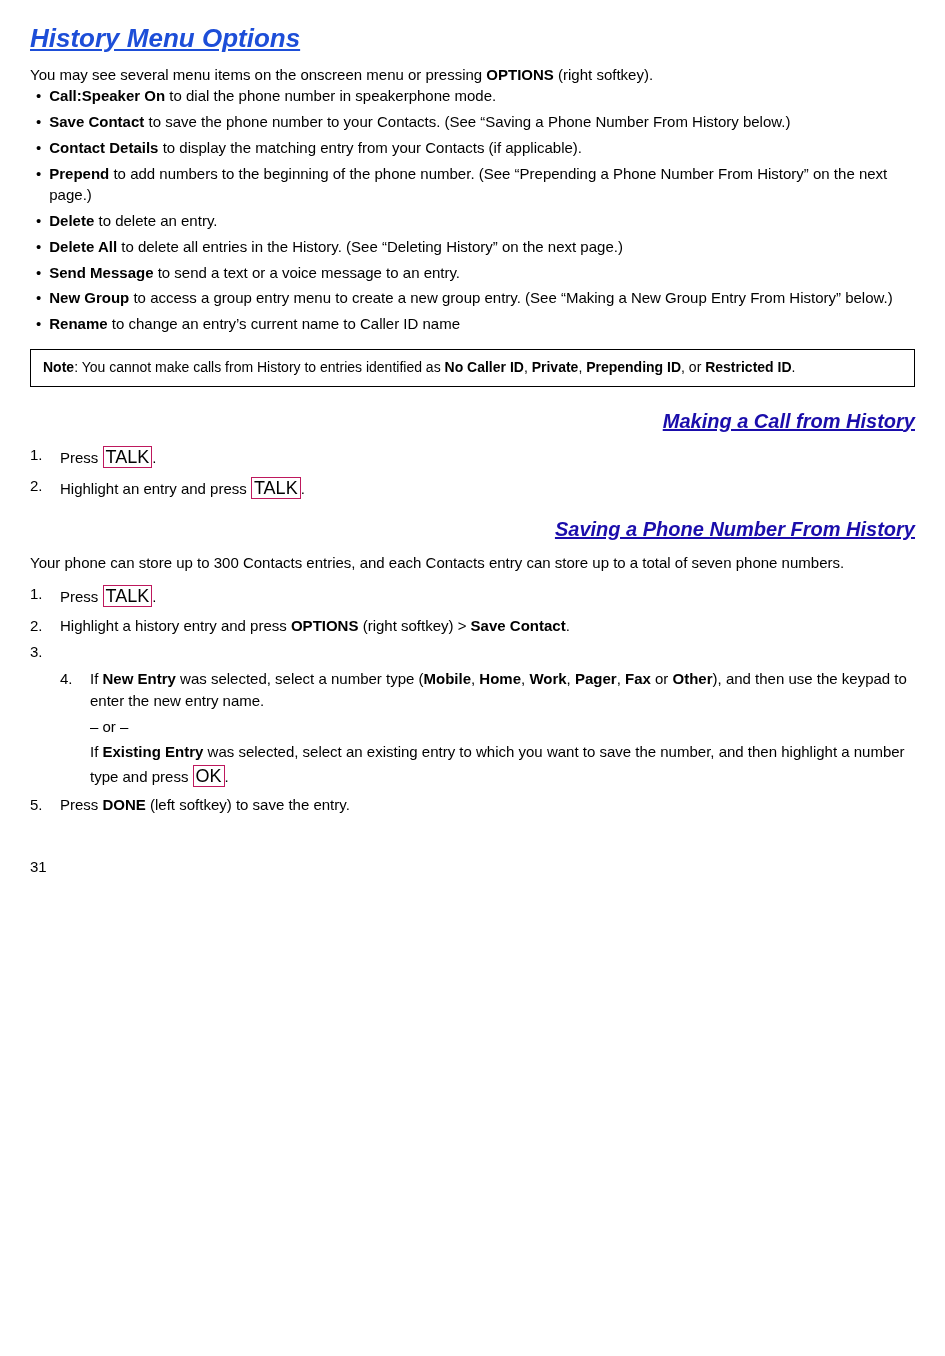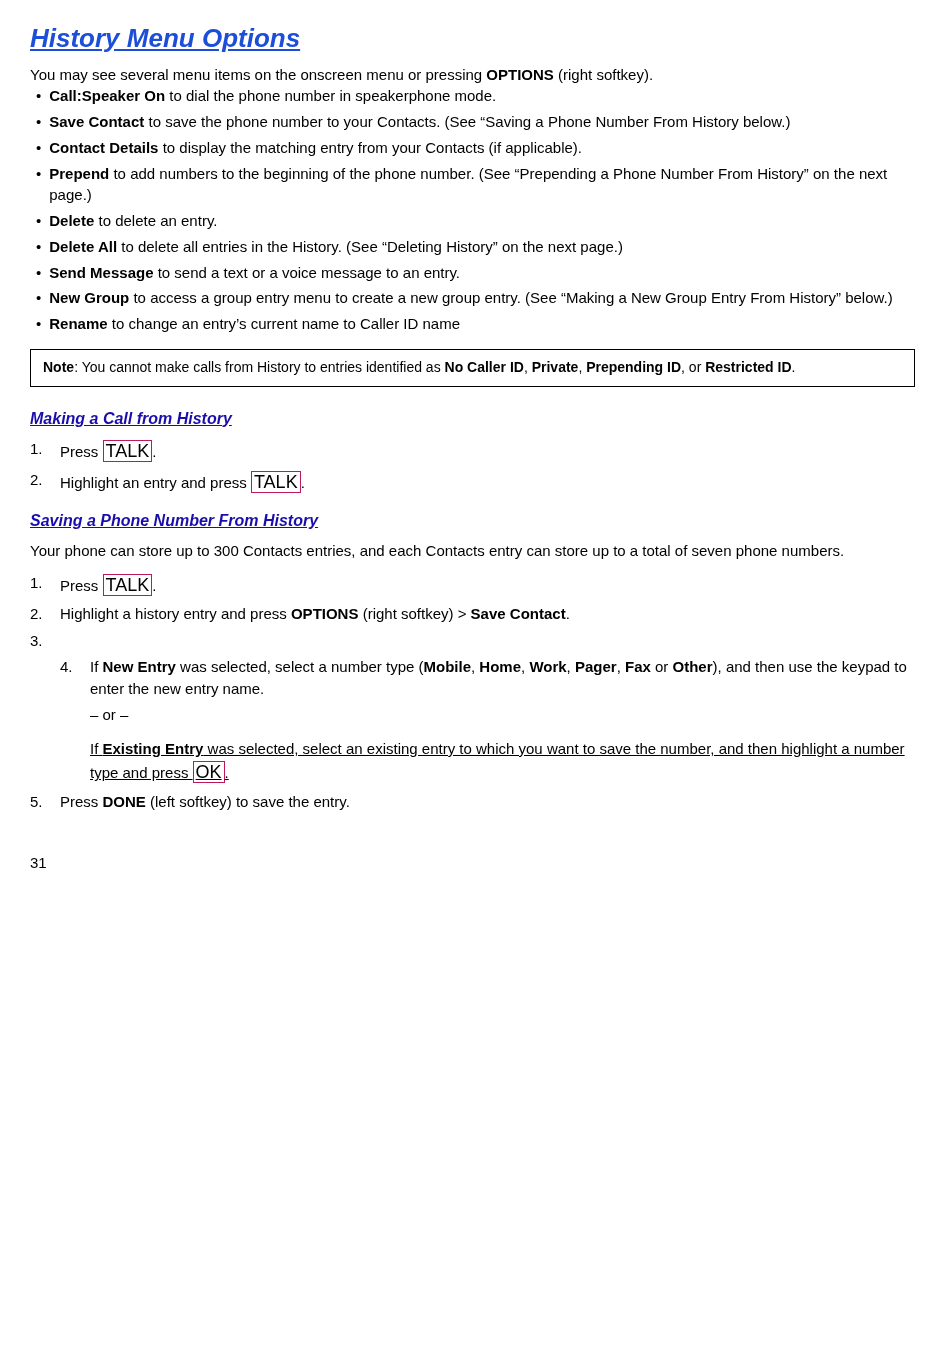--- a/index.html
+++ b/index.html
@@ -53,27 +53,28 @@
 
     .note-box {
       border: 1px solid #000;
       padding: 8px 12px;
       margin: 14px 0 20px 0;
       font-size: 14px;
       line-height: 1.4;
     }
 
     .section-title {
-      font-size: 16px;
+      font-size: 20px;
       font-weight: bold;
       font-style: italic;
       color: #1a0dab;
       text-decoration: underline;
       margin-bottom: 8px;
       margin-top: 10px;
+      text-align: right;
     }
 
     .numbered-list {
       list-style: none;
       padding: 0;
       margin: 0 0 14px 0;
     }
 
     .numbered-list li {
       display: flex;
@@ -177,21 +178,21 @@
   <li>
     <span class="num">3.</span>
   </li>
   <li style="display:block; padding-left: 30px;">
     <span style="display:flex; align-items:flex-start;">
       <span class="num" style="min-width:30px;">4.</span>
       <span>If <strong>New Entry</strong> was selected, select a number type (<strong>Mobile</strong>, <strong>Home</strong>, <strong>Work</strong>, <strong>Pager</strong>, <strong>Fax</strong> or <strong>Other</strong>), and then use the keypad to enter the new entry name.</span>
     </span>
     <div style="padding-left: 30px; margin-top: 4px;">
       <div>– or –</div>
-      <div style="margin-top:12px;text-decoration:underline;">If <strong>Existing Entry</strong> was selected, select an existing entry to which you want to save the number, and then highlight a number type and press <span class="kbd">OK</span>.</div>
+      <div style="margin-top:4px;">If <strong>Existing Entry</strong> was selected, select an existing entry to which you want to save the number, and then highlight a number type and press <span class="kbd">OK</span>.</div>
     </div>
   </li>
   <li>
     <span class="num">5.</span>
     <span>Press <strong>DONE</strong> (left softkey) to save the entry.</span>
   </li>
 </ol>
 
 <div class="page-number">31</div>
 

